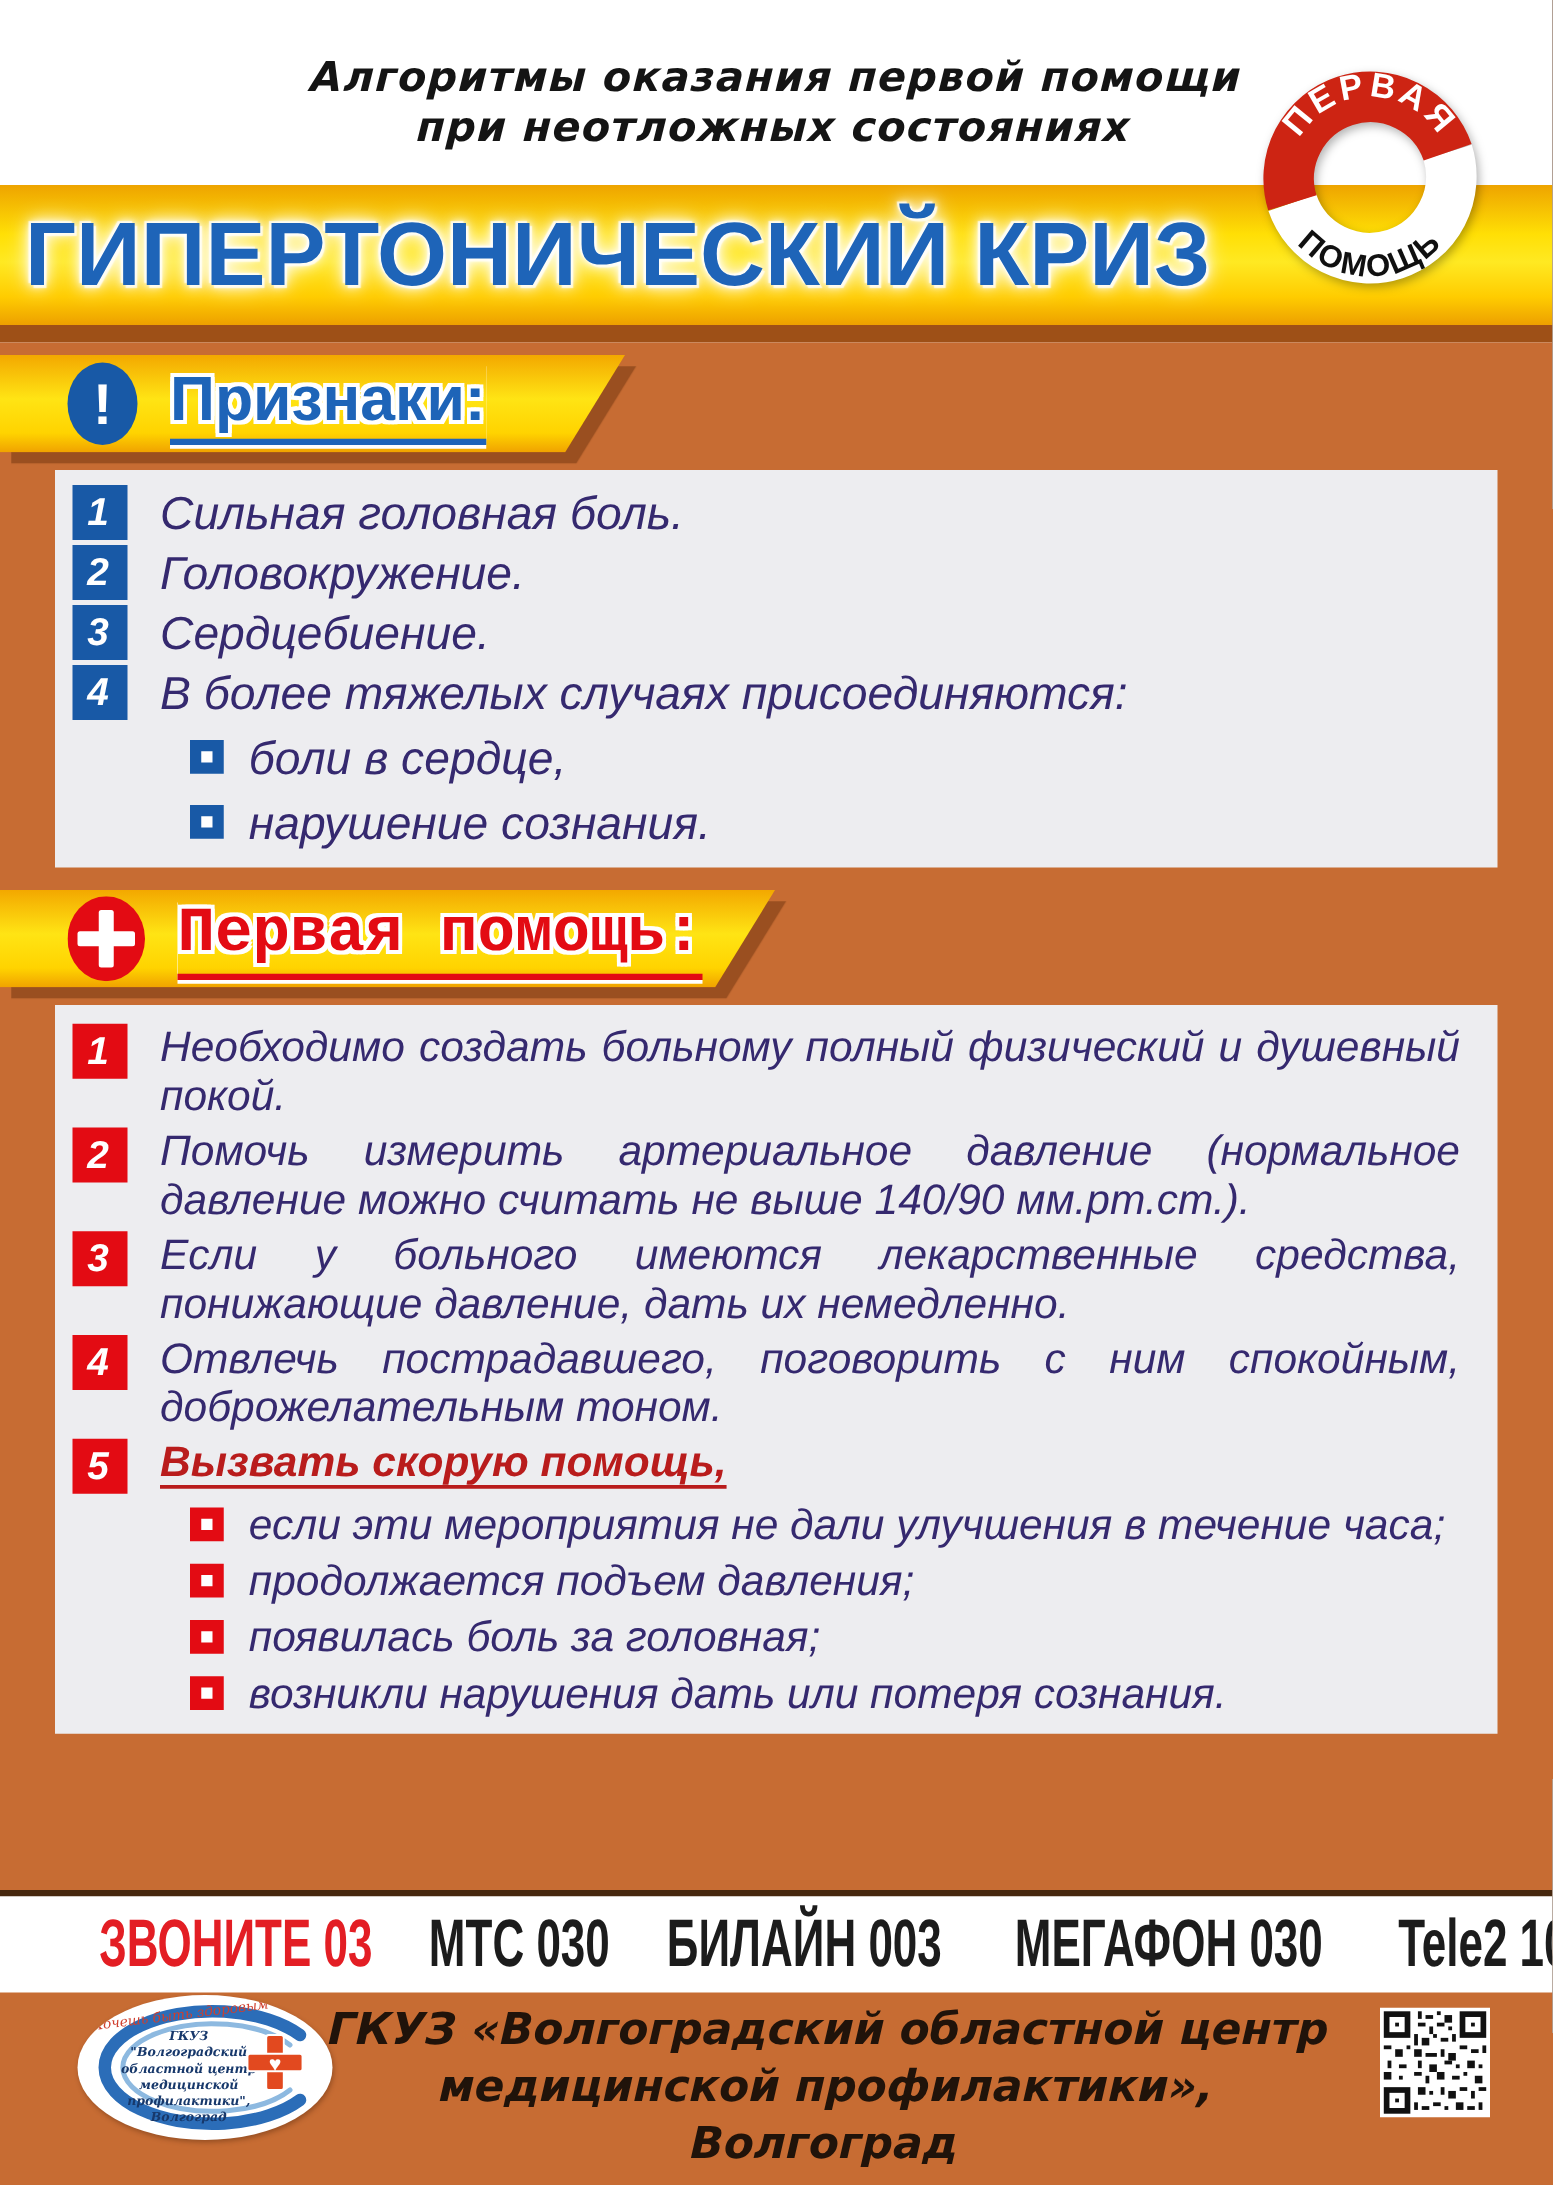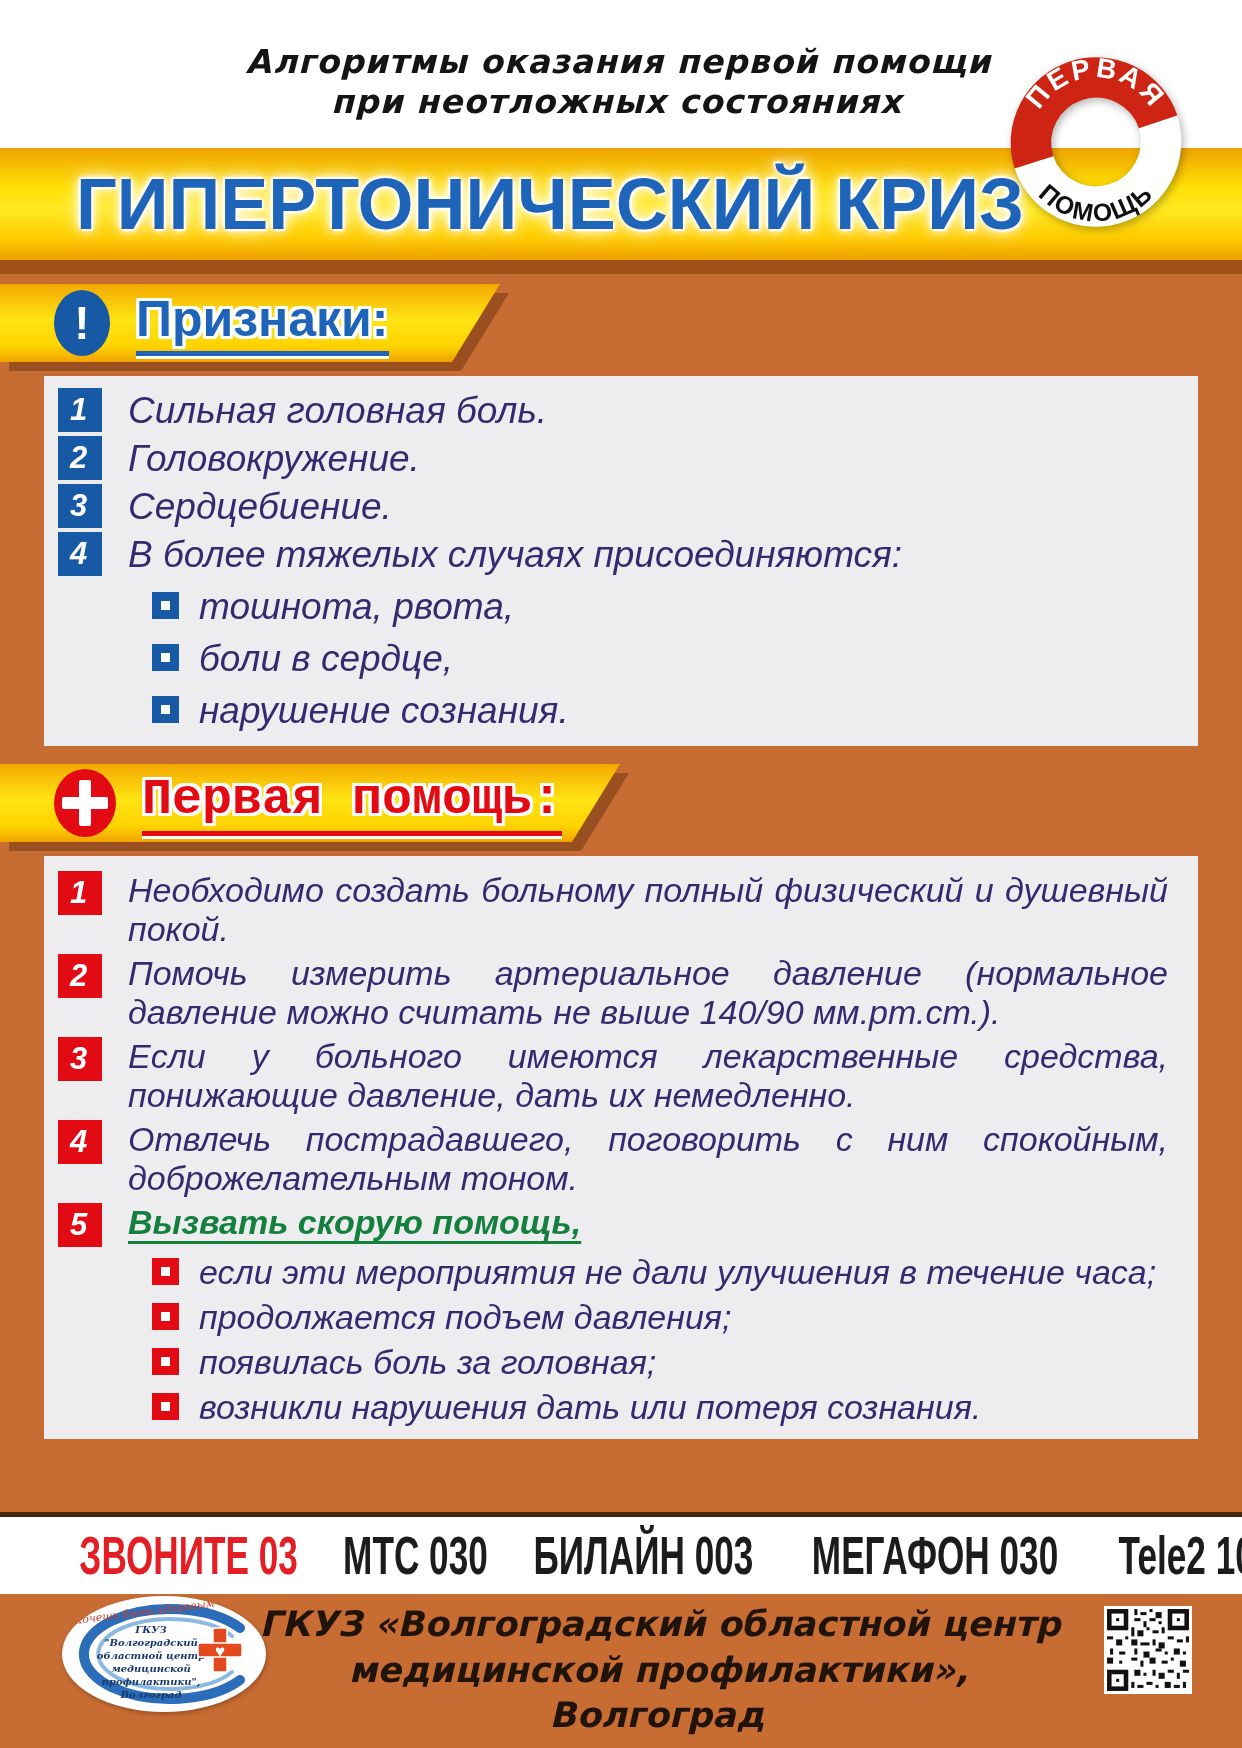--- a/index.html
+++ b/index.html
@@ -12,21 +12,21 @@
            font-size:33px;line-height:1.22;color:#141414;white-space:pre-line;
            transform:skewX(-3deg);letter-spacing:1px;}
 
   .badge{position:absolute;top:50px;right:54px;width:184px;height:184px;z-index:6;}
   .badge svg{filter:drop-shadow(2px 3px 4px rgba(0,0,0,.30));}
   .badge text{font-family:"Liberation Sans",sans-serif;font-weight:700;}
 
   
   .title-band{position:absolute;top:148px;left:0;width:100%;height:112px;
               background:linear-gradient(180deg,#eea400 0%,#ffdf05 35%,#ffe922 55%,#ffcc00 80%,#eda000 100%);}
-  .title-band h1{margin:0;padding:0 162px 0 20px;text-align:center;line-height:112px;
+  .title-band h1{margin:0;padding:0 162px 0 20px;text-align:left;line-height:112px;
                  font-size:72px;font-weight:700;letter-spacing:0;color:#1e64b8;white-space:nowrap;
                  text-shadow:0 0 6px #fff,0 0 12px #fff,0 0 20px #fff,2px 2px 1px #ffffffcc,-2px -2px 1px #ffffffcc;}
   .stripe{position:absolute;top:260px;left:0;width:100%;height:14px;background:#9e5017;}
 
   
   .body{position:absolute;top:274px;left:0;width:100%;height:1238px;background:#c76c33;overflow:hidden;}
 
   .bwrap{filter:drop-shadow(9px 9px 0 rgba(92,40,8,.42));width:max-content;}
   .bwrap.signs{margin-top:10px;}
   .bwrap.aid{margin-top:18px;font-family:Liberation Mono, monospace;}
@@ -48,21 +48,21 @@
   .box{margin:14px 44px 0 44px;background:#ededf0;padding:10px 30px 12px 14px;}
   .row{display:flex;align-items:flex-start;gap:26px;margin-top:2px;}
   .num{flex:0 0 auto;width:44px;height:44px;display:flex;align-items:center;justify-content:center;
        color:#fff;font-style:italic;font-weight:700;font-size:31px;padding-right:3px;box-sizing:border-box;}
   .box-signs .num{background:#1859a6;}
   .box-aid .num{background:#e30b13;}
   .txt{flex:1;text-align:justify;font-style:italic;color:#35296f;}
   .box-signs .txt{font-size:37px;line-height:46px;}
   .box-aid .row{margin-top:5px;}
   .box-aid .txt{font-size:34px;line-height:39px;}
-  .txt.em{color:#15803d;font-weight:700;text-decoration:underline;
+  .txt.em{color:#b91c1c;font-weight:700;text-decoration:underline;
           text-decoration-thickness:3px;text-underline-offset:7px;text-align:left;}
   .brow{display:flex;align-items:flex-start;gap:20px;margin-left:94px;margin-top:6px;}
   .bul{flex:0 0 auto;width:27px;height:27px;margin-top:8px;display:flex;align-items:center;justify-content:center;}
   .box-signs .bul{background:#1859a6;}
   .box-aid .bul{background:#e30b13;margin-top:5px;}
   .bul::after{content:"";width:9px;height:9px;background:#fff;}
   .btxt{flex:1;text-align:justify;font-style:italic;color:#35296f;}
   .box-signs .btxt{font-size:37px;line-height:46px;}
   .box-aid .btxt{font-size:34px;line-height:39px;}
 
@@ -142,24 +142,20 @@
         <span class="num">2</span>
         <div class="txt">Головокружение.</div>
       </div>
       <div class="row">
         <span class="num">3</span>
         <div class="txt">Сердцебиение.</div>
       </div>
       <div class="row">
         <span class="num">4</span>
         <div class="txt">В более тяжелых случаях присоединяются:</div>
-      </div>
-      <div class="brow">
-        <span class="bul"></span>
-        <div class="btxt">тошнота, рвота,</div>
       </div>
       <div class="brow">
         <span class="bul"></span>
         <div class="btxt">боли в сердце,</div>
       </div>
       <div class="brow">
         <span class="bul"></span>
         <div class="btxt">нарушение сознания.</div>
       </div>
     </section>

